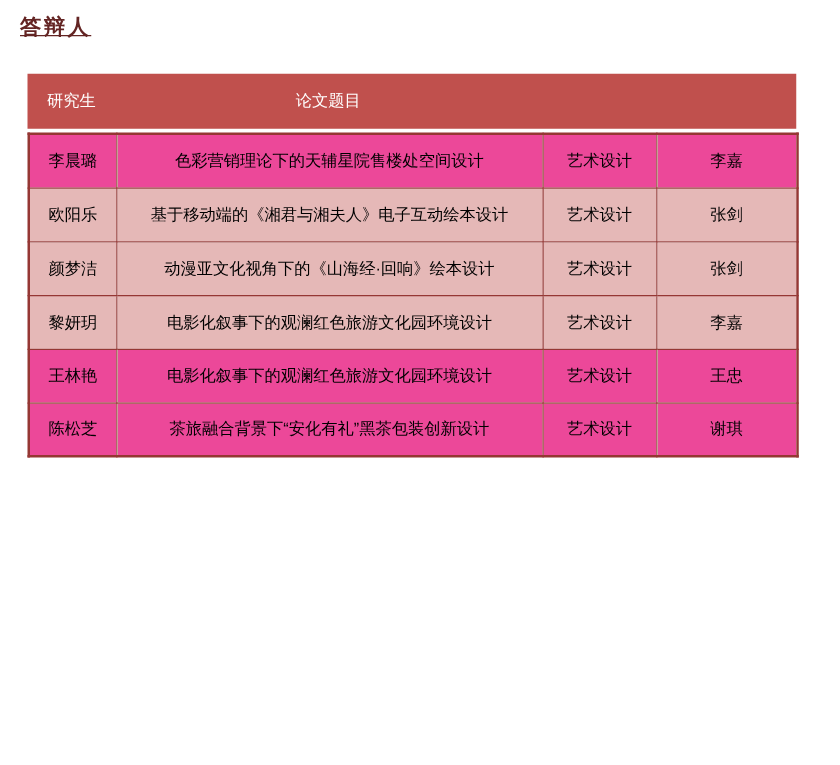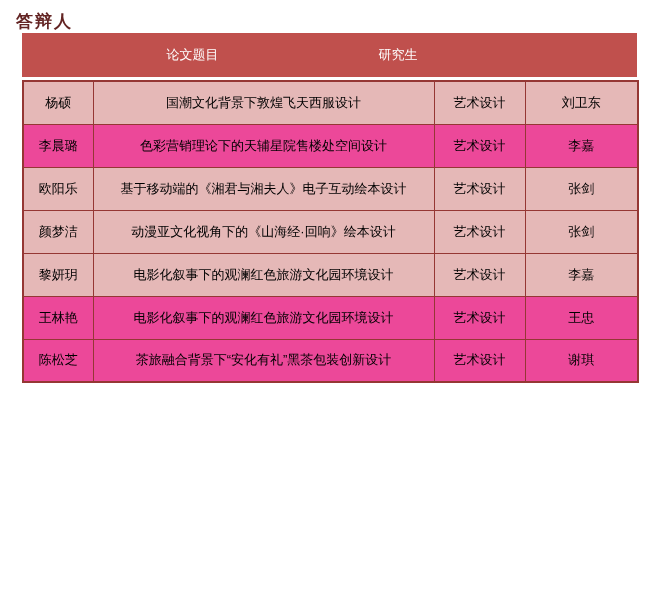--- a/index.html
+++ b/index.html
@@ -13,20 +13,22 @@
     padding: 10px 0 0 22px;
     width: 672px;
   }
   .page-title {
     font-family: "Liberation Serif", "DejaVu Serif", serif;
     font-size: 17px;
     font-weight: bold;
     color: #632423;
     letter-spacing: 2px;
     margin-left: -6px;
+    margin-bottom: 26px;
+    text-decoration: underline;
   }
   .tbl {
     width: 615px;
   }
   
   .tbl-header {
     display: flex;
     width: 615px;
     height: 44px;
     background: #c0504d;
@@ -66,31 +68,25 @@
   .c3 { width: 113px; }
 </style>
 </head>
 <body>
 
 <div class="page">
   <div class="page-title">答辩人</div>
 
   <div class="tbl">
     <div class="tbl-header">
+        <div class="hcell c0">研究生</div>
         <div class="hcell c1">论文题目</div>
-        <div class="hcell c0">研究生</div>
       </div>
     <table class="tbl-body">
       <tbody>
-          <tr class="band">
-            <td class="c0">杨硕</td>
-            <td class="c1">国潮文化背景下敦煌飞天西服设计</td>
-            <td class="c2">艺术设计</td>
-            <td class="c3">刘卫东</td>
-          </tr>
           <tr>
             <td class="c0">李晨璐</td>
             <td class="c1">色彩营销理论下的天辅星院售楼处空间设计</td>
             <td class="c2">艺术设计</td>
             <td class="c3">李嘉</td>
           </tr>
           <tr class="band">
             <td class="c0">欧阳乐</td>
             <td class="c1">基于移动端的《湘君与湘夫人》电子互动绘本设计</td>
             <td class="c2">艺术设计</td>

